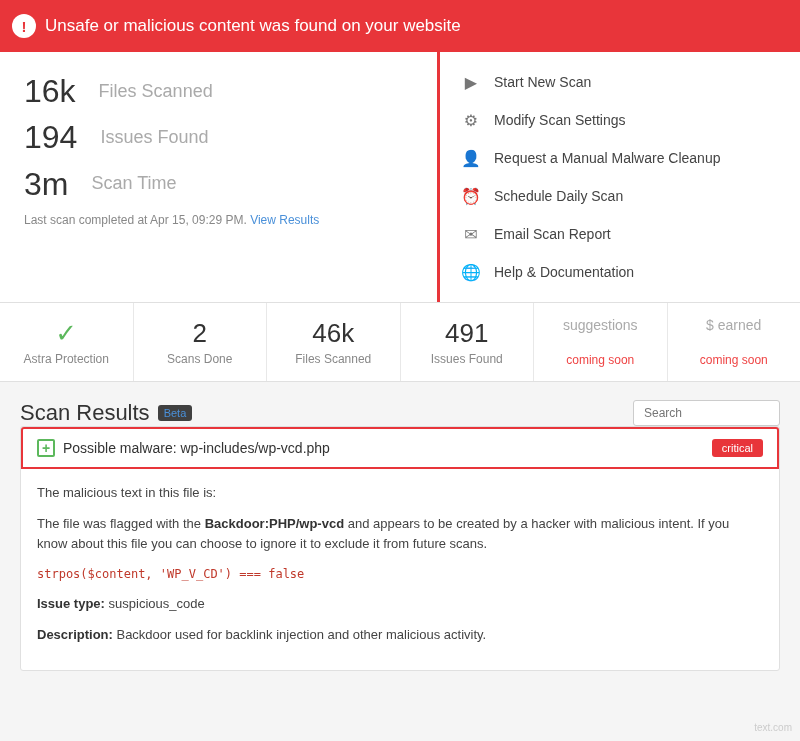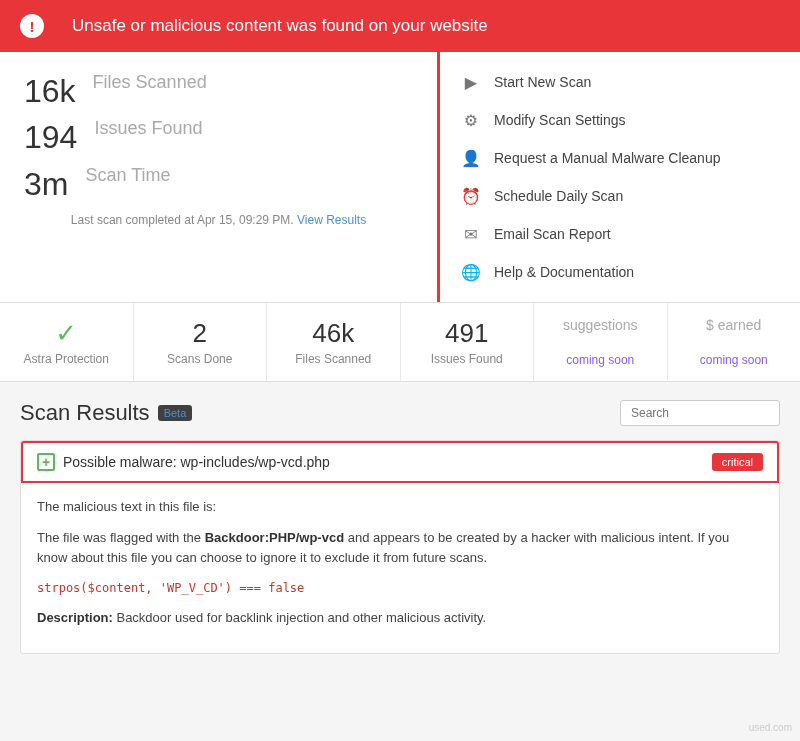--- a/index.html
+++ b/index.html
@@ -9,24 +9,24 @@
       width: 800px;
       min-height: 741px;
       font-size: 14px;
       color: #333;
     }
 
     
     .alert-banner {
       background: #e8353a;
       color: white;
-      padding: 14px 20px;
-      display: flex;
-      align-items: center;
-      gap: 28px;
+      padding: 14px 12px;
+      display: flex;
+      align-items: center;
+      gap: 9px;
       font-size: 17px;
       font-weight: 500;
     }
     .alert-icon {
       width: 24px;
       height: 24px;
       background: white;
       border-radius: 50%;
       display: flex;
       align-items: center;
@@ -46,40 +46,39 @@
       display: flex;
       border-bottom: 1px solid #e0e0e0;
     }
     .stats-left {
       flex: 1;
       padding: 20px 24px;
       border-right: 3px solid #e8353a;
     }
     .stat-row {
       display: flex;
-      align-items: flex-start;
-      gap: 17px;
+      align-items: center;
+      gap: 23px;
       margin-bottom: 8px;
     }
     .stat-number {
       font-size: 32px;
       font-weight: 300;
       color: #333;
       line-height: 1.2;
     }
     .stat-label {
       font-size: 18px;
       color: #aaa;
       font-weight: 300;
     }
     .last-scan {
       font-size: 12px;
       color: #888;
       margin-top: 10px;
-      text-align: center;
     }
     .last-scan a {
       color: #4a90d9;
       text-decoration: none;
     }
 
     
     .stats-right {
       width: 360px;
       padding: 14px 20px;
@@ -135,34 +134,33 @@
       font-size: 12px;
       color: #888;
       margin-top: 3px;
     }
     .summary-check {
       font-size: 26px;
       color: #5cb85c;
     }
     .summary-coming {
       font-size: 12px;
-      color: #8b5cf6;
+      color: #ef4444;
       margin-top: 19px;
     }
 
     
     .scan-results-section {
       padding: 18px 20px 12px;
       background: #f5f5f5;
     }
     .scan-results-header {
       display: flex;
       align-items: flex-start;
       justify-content: space-between;
-      margin-bottom: 14px;
     }
     .scan-results-title {
       font-size: 22px;
       font-weight: 400;
       color: #333;
       display: flex;
       align-items: center;
       gap: 8px;
     }
     .beta-badge {
@@ -172,21 +170,21 @@
       padding: 2px 6px;
       border-radius: 3px;
       font-weight: 500;
     }
     .search-box {
       border: 1px solid #ccc;
       border-radius: 3px;
       padding: 5px 10px;
       font-size: 12px;
       color: #999;
-      width: 160px;
+      width: 147px;
       background: white;
     }
 
     
     .result-card {
       background: white;
       border: 1px solid #e0e0e0;
       border-radius: 3px;
     }
     .result-header {
@@ -349,20 +347,24 @@
     </div>
     <div class="result-body">
       <p>The malicious text in this file is:</p>
       <p>
         <span>The file was flagged with the</span>
         <strong>Backdoor:PHP/wp-vcd</strong>
         <span>and appears to be created by a hacker with malicious intent. If you know about this file you can choose to ignore it to exclude it from future scans.</span>
       </p>
       <div class="code-line">strpos($content, 'WP_V_CD') === false</div>
       <p>
+        <strong>Issue type: </strong>
+        <span>suspicious_code</span>
+      </p>
+      <p>
         <strong>Description: </strong>
         <span>Backdoor used for backlink injection and other malicious activity.</span>
       </p>
     </div>
   </div>
 </div>
 
-<div class="watermark">used.com</div>
+<div class="watermark">text.com</div>
 
 </body></html>

